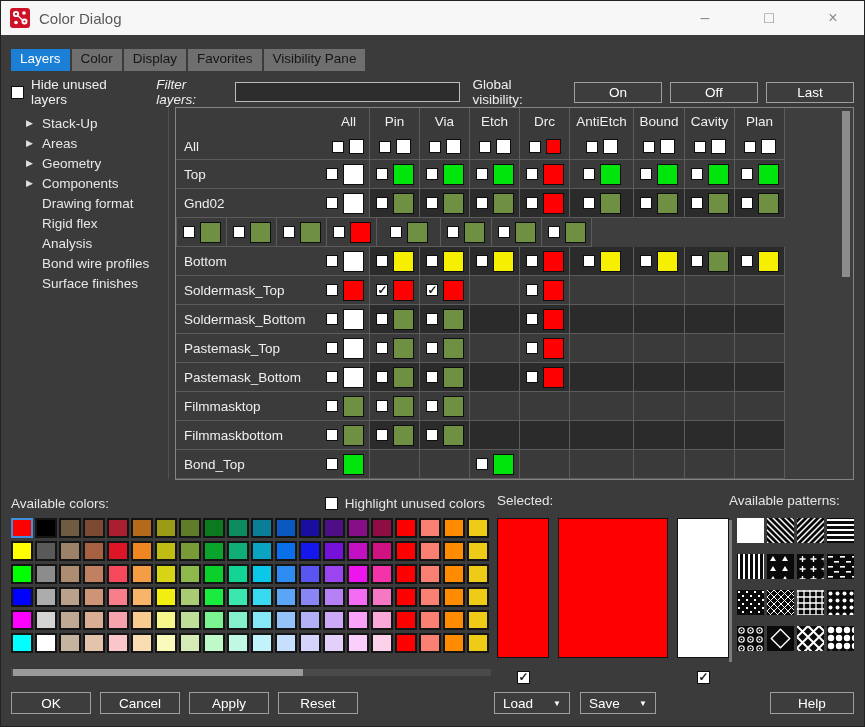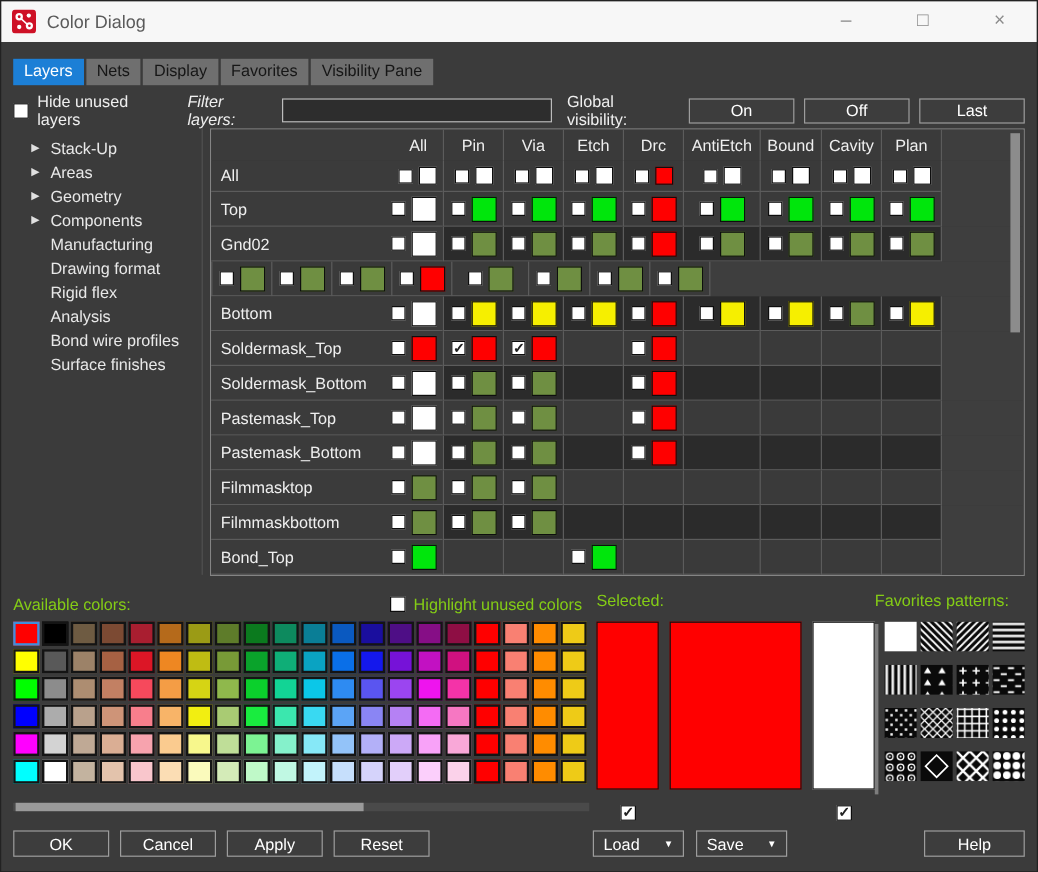--- a/index.html
+++ b/index.html
@@ -53,21 +53,21 @@
   .titles .tcell { color:#efefef; font-size:13.5px; background:#3a3a3a; }
   .titles .lt-label { justify-content:flex-end; padding-right:13px; }
   .pair { display:flex; align-items:center; gap:5px; margin-left:auto; padding-right:5px; }
   .tcell .pair { margin-left:0; padding-right:0; }
   .sw { width:21px; height:21px; border:1px solid #0e0e0e; display:inline-block; flex:none; }
   .smallrow .sw { width:15px; height:15px; }
   .smallrow .cb, .trow .cb { width:12px; height:12px; }
   .vscroll { position:absolute; top:3px; right:3px; width:8px; height:166px; background:#8c8c8c; }
 
   
-  .bottom { display:flex; padding:14px 10px 0 10px; color:#84cc16; font-size:13.5px; }
+  .bottom { display:flex; padding:14px 10px 0 10px; color:#e5e5e5; font-size:13.5px; }
   .colA { width:487px; }
   .colA-head { display:flex; align-items:center; height:20px; }
   .hl-group { margin-left:auto; display:flex; align-items:center; gap:7px; padding-right:6px; }
   .palette { margin-top:5px; }
   .pal-row { display:flex; gap:2px; margin-bottom:3px; }
   .pal-cell { width:22px; height:20px; border:2px solid #141414; }
   .pal-cell.sel { border-color:#3f8fdd; }
   .hscroll { margin-top:16px; width:480px; height:7px; background:#4a4a4a; position:relative; }
   .hscroll-thumb { position:absolute; left:2px; top:0; width:290px; height:7px; background:#9a9a9a; }
 
@@ -119,21 +119,21 @@
     <span class="title-text">Color Dialog</span>
     <div class="win-controls">
       <span class="win-btn">–</span>
       <span class="win-btn">□</span>
       <span class="win-btn">×</span>
     </div>
   </div>
 
   <div class="tabbar">
       <div class="tab active">Layers</div>
-      <div class="tab">Nets</div>
+      <div class="tab">Color</div>
       <div class="tab">Display</div>
       <div class="tab">Favorites</div>
       <div class="tab">Visibility Pane</div>
     </div>
 
   <div class="filter-row">
     <span class="cb"></span>
     <span>Hide unused layers</span>
     <span class="filter-label">Filter layers:</span>
     <input class="filter-input" value="" style="">
@@ -155,24 +155,20 @@
           <span class="tree-arrow">▶</span>
           <span>Areas</span>
         </div>
         <div class="tree-item">
           <span class="tree-arrow">▶</span>
           <span>Geometry</span>
         </div>
         <div class="tree-item">
           <span class="tree-arrow">▶</span>
           <span>Components</span>
-        </div>
-        <div class="tree-item">
-          <span class="tree-noarrow"></span>
-          <span>Manufacturing</span>
         </div>
         <div class="tree-item">
           <span class="tree-noarrow"></span>
           <span>Drawing format</span>
         </div>
         <div class="tree-item">
           <span class="tree-noarrow"></span>
           <span>Rigid flex</span>
         </div>
         <div class="tree-item">
@@ -861,21 +857,21 @@
             <span class="cb checked"></span>
           </div>
           <div class="sel-cbslot wide"></div>
           <div class="sel-cbslot narrow">
             <span class="cb checked"></span>
           </div>
         </div>
     </div>
 
     <div class="colC">
-      <div class="colC-head">Favorites patterns:</div>
+      <div class="colC-head">Available patterns:</div>
       <div class="pat-area">
         <div class="pat-divider"></div>
         <div class="pat-grid">
             <div class="pat-cell">
               <svg width="27" height="25" xmlns="http://www.w3.org/2000/svg">
                 <rect width="27" height="25" fill="#fff"></rect>
               </svg>
             </div>
             <div class="pat-cell">
               <svg width="27" height="25" xmlns="http://www.w3.org/2000/svg">

